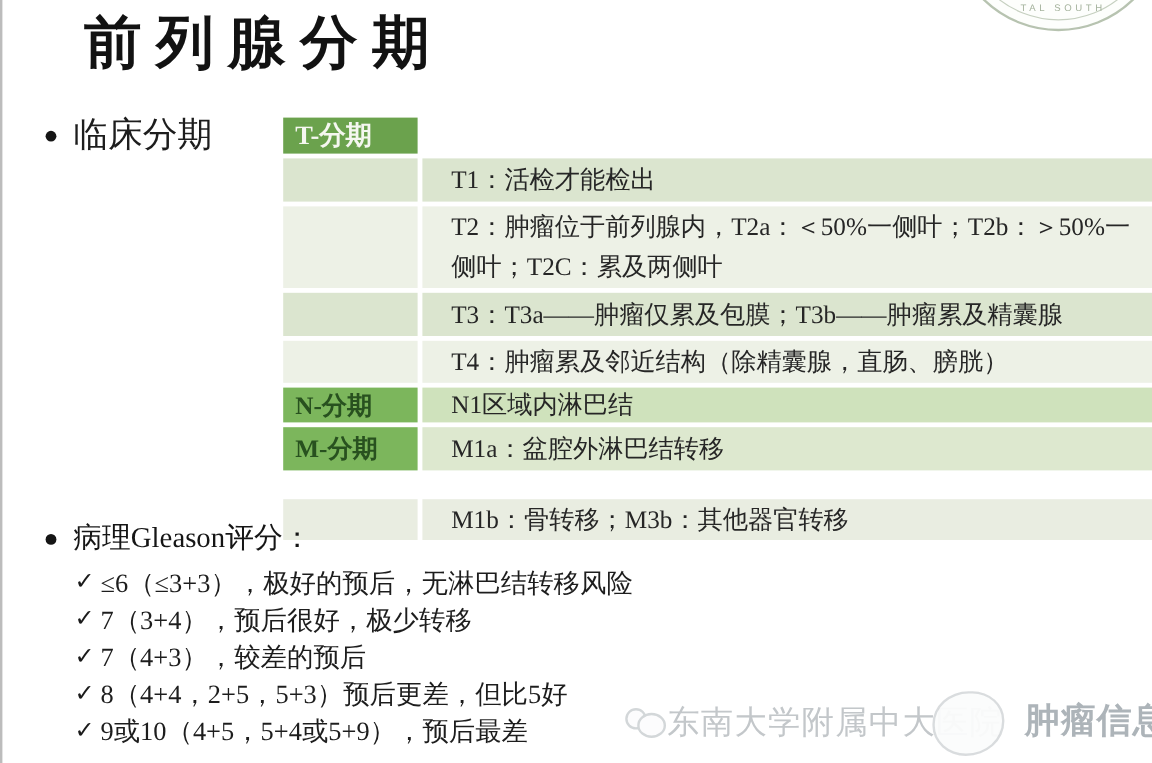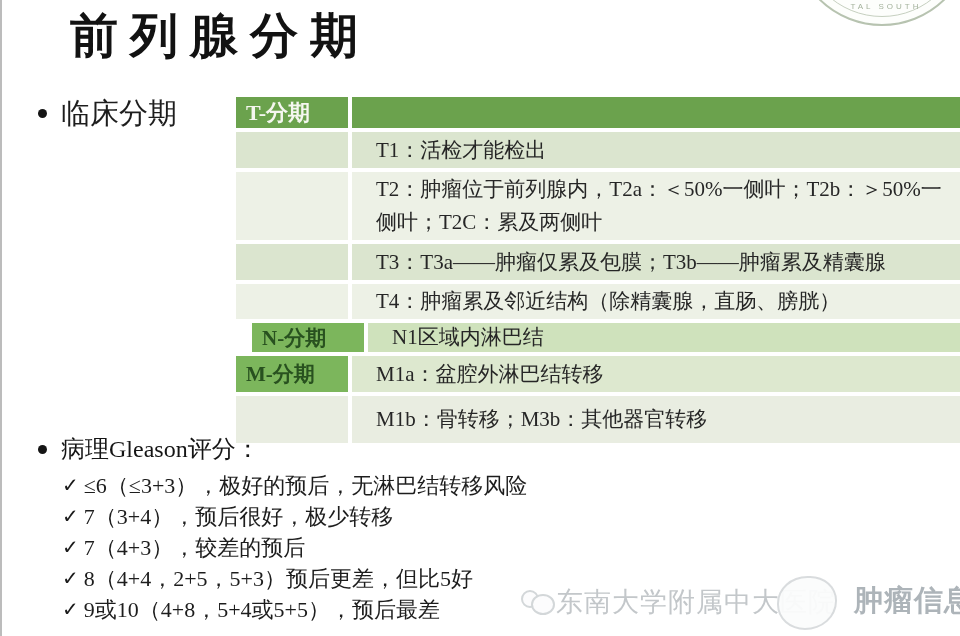--- a/index.html
+++ b/index.html
@@ -59,28 +59,28 @@
   .cell-label {
     flex: 0 0 112px; width: 112px; box-sizing: border-box;
     display: flex; align-items: center; padding-left: 10px;
     font-size: 21px;
   }
   .cell-text {
     flex: 1; box-sizing: border-box;
     display: flex; align-items: center; padding-left: 24px; padding-right: 6px;
     font-size: 21px; line-height: 33px; color: var(--body-text, #262626);
   }
-  .r0 { height: 31px; }
+  .r0 { height: 31px; align-items: center; }
   .r1 { height: 36px; }
   .r2 { min-height: 68px; }
   .r3 { height: 36px; }
   .r4 { height: 35px; }
-  .r5 { height: 29px; margin-left: 16px; }
+  .r5 { height: 29px; }
   .r6 { height: 36px; border-radius: 18px; }
-  .r7 { height: 47px; }
+  .r7 { height: 34px; margin-top: 20px; }
 
   .r0 .cell-label, .r0 .cell-text { background: var(--table-header-green, #6ba24d); }
   .r0 .cell-label { color: var(--header-text, #f5f7f0); font-weight: bold; font-size: 22px; }
 
   .r1 .cell-label, .r1 .cell-text { background: var(--row-sage, #dbe5cf); }
   .r2 .cell-label, .r2 .cell-text { background: var(--row-pale, #edf1e6); }
   .r3 .cell-label, .r3 .cell-text { background: var(--row-sage, #dbe5cf); }
   .r4 .cell-label, .r4 .cell-text { background: var(--row-pale, #edf1e6); }
 
   .r5 .cell-label, .r6 .cell-label {
@@ -201,21 +201,21 @@
       <div class="gleason-item">
         <span class="check-icon">✓</span>
         <span class="gleason-item-text">7（4+3），较差的预后</span>
       </div>
       <div class="gleason-item">
         <span class="check-icon">✓</span>
         <span class="gleason-item-text">8（4+4，2+5，5+3）预后更差，但比5好</span>
       </div>
       <div class="gleason-item">
         <span class="check-icon">✓</span>
-        <span class="gleason-item-text">9或10（4+8，5+4或5+5），预后最差</span>
+        <span class="gleason-item-text">9或10（4+5，5+4或5+9），预后最差</span>
       </div>
     </div>
   </div>
 
   <div class="watermark">
     <div class="cloud-logo">
       <div class="c1"></div>
       <div class="c2"></div>
     </div>
     <span class="hospital-name">东南大学附属中大医院</span>

